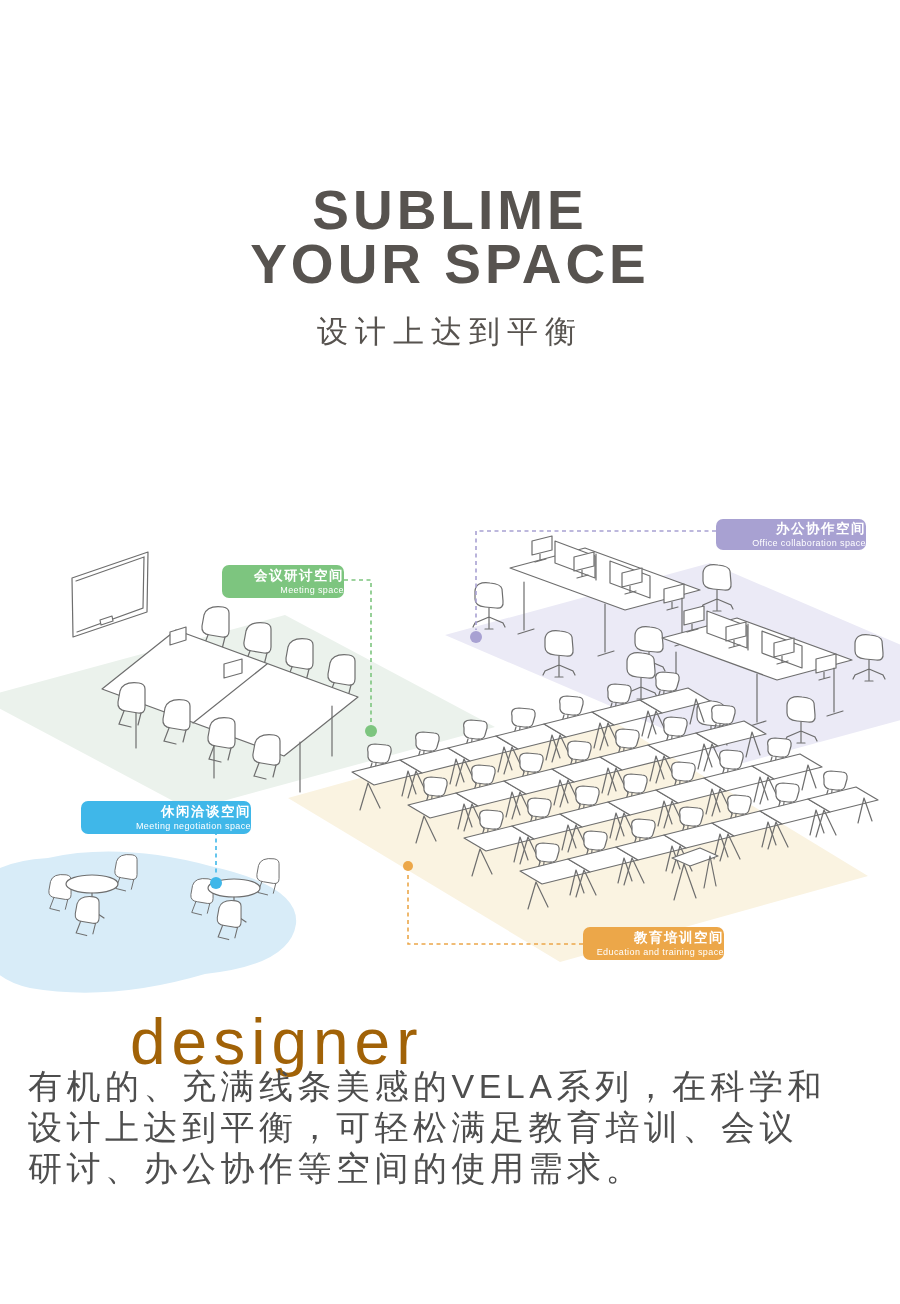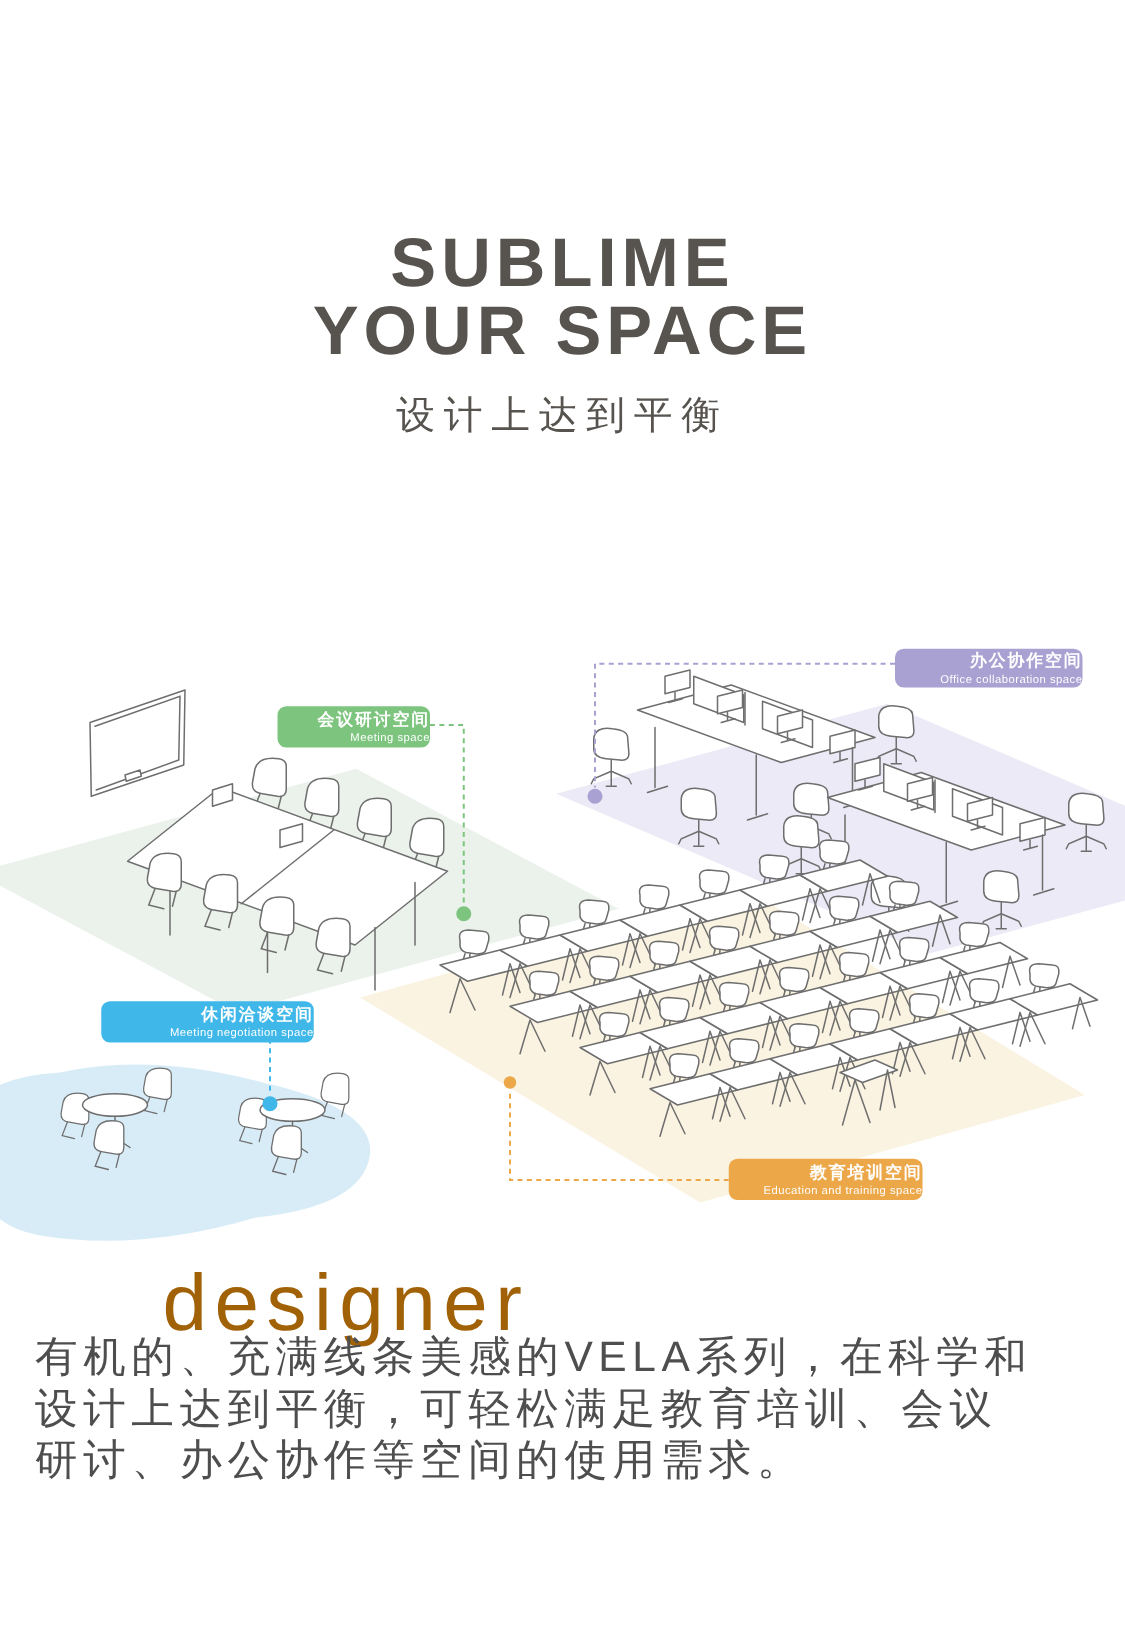--- a/index.html
+++ b/index.html
@@ -13,21 +13,21 @@
   
   .scene{position:absolute;top:480px;left:0;width:900px;height:540px;}
   .scene svg{position:absolute;top:0;left:0;}
   .pill{position:absolute;border-radius:7px;color:#ffffff;text-align:right;
         display:flex;flex-direction:column;justify-content:center;line-height:1.15;}
   .pill .cn{font-weight:bold;font-size:13.5px;letter-spacing:1.5px;}
   .pill .en{font-size:9px;letter-spacing:.4px;margin-top:1px;}
   .pill-meeting {left:222px;top:85px;width:122px;height:33px;}
   .pill-office  {left:716px;top:39px;width:150px;height:31px;}
   .pill-leisure {left:38px;top:321px;width:170px;height:33px;margin-left:43px;}
-  .pill-training{left:583px;top:447px;width:155px;height:33px;}
+  .pill-training{left:583px;top:447px;width:141px;height:33px;}
   
   .watermark{position:absolute;top:1005px;left:130px;font-size:64px;letter-spacing:6px;
              color:#a16207;font-weight:400;}
   .desc{position:absolute;top:1066px;left:28px;width:846px;margin:0;
         font-size:34px;line-height:41px;letter-spacing:4.5px;color:#4e4e4e;
         white-space:pre-line;}
   
   .ln{fill:#ffffff;stroke:#6e6e6e;stroke-width:1.2;stroke-linejoin:round;}
   .st{fill:none;stroke:#6e6e6e;stroke-width:1.2;stroke-linecap:round;}
   .floor{stroke:none;}

